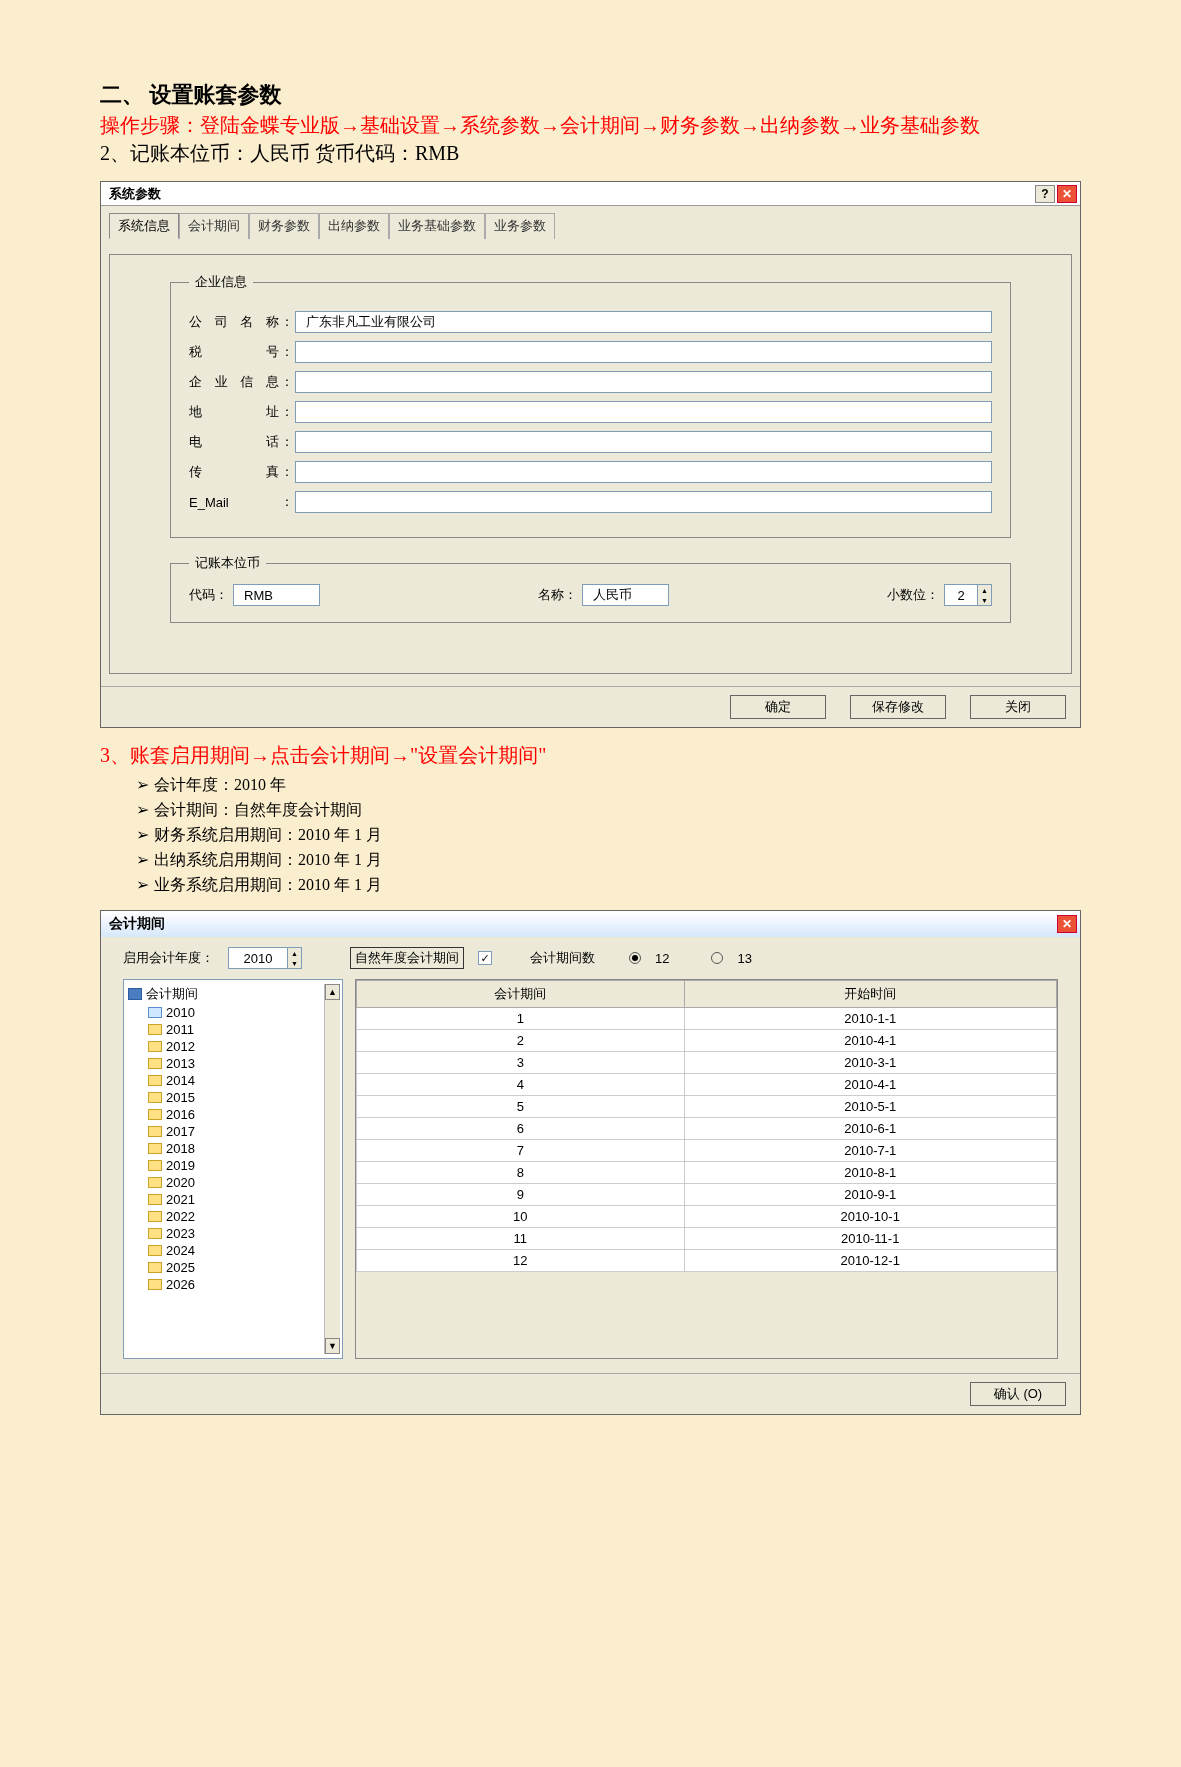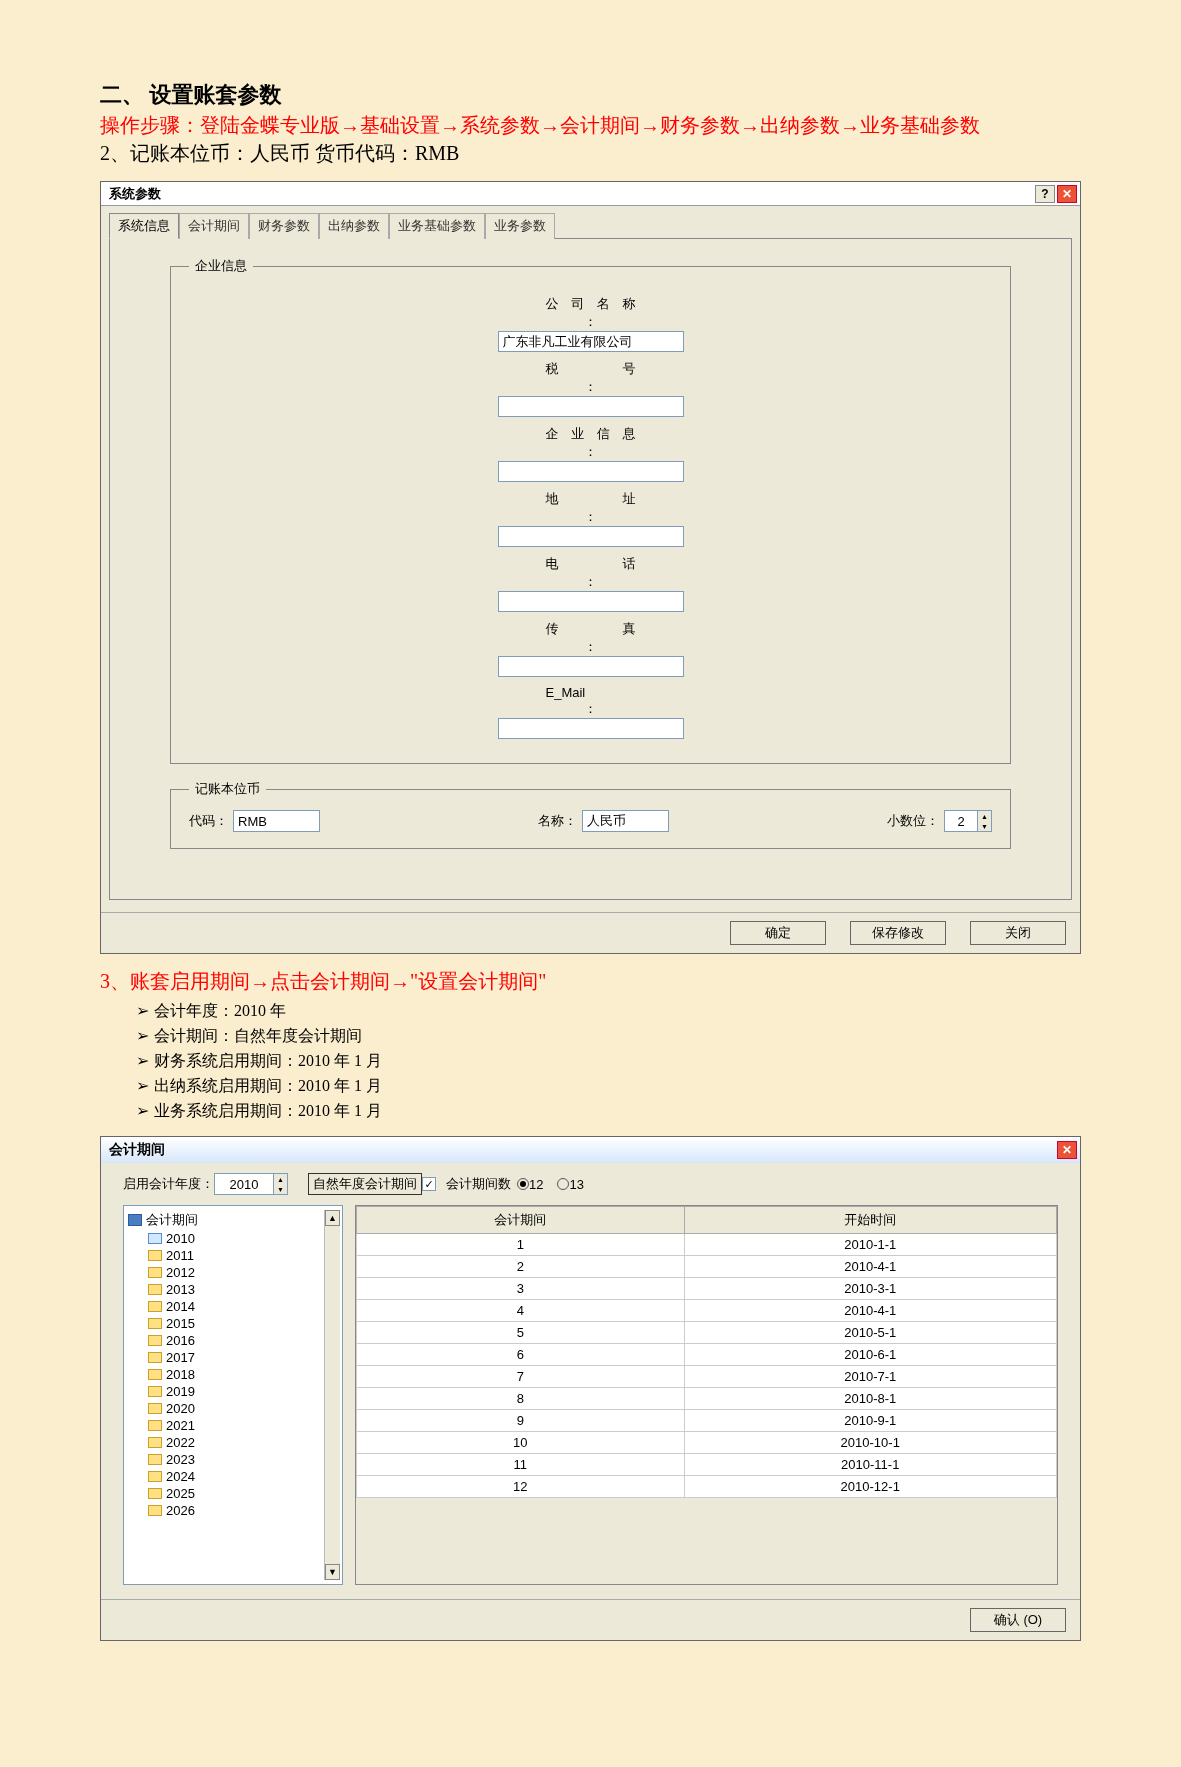--- a/index.html
+++ b/index.html
@@ -42,21 +42,21 @@
   .tbbtns { display: flex; gap: 2px; }
   .tbbtn {
     width: 20px; height: 18px;
     border: 1px solid #888;
     background: #ece9d8;
     display:flex; align-items:center; justify-content:center;
     font-size: 12px;
   }
   .tbbtn.close { background:#ec5336; border-color:#c03; color:#fff; font-weight:bold; }
   .dlgbody { padding: 6px 8px 12px 8px; }
-  .tabs { display:flex; gap:0; margin-bottom: 0; }
+  .tabs { display:flex; gap:0; margin-bottom: 16px; }
   .tab {
     padding: 3px 8px;
     border: 1px solid #888;
     border-bottom: none;
     background: #ece9d8;
     font-size: 13px;
     position: relative;
     top: 1px;
   }
   .tab.active { background: #ece9d8; border-bottom: 1px solid #ece9d8; z-index:2; }
@@ -69,36 +69,35 @@
   fieldset {
     border: 1px solid #888;
     margin: 0 0 16px 0;
     padding: 12px 18px 16px 18px;
   }
   fieldset legend { padding: 0 6px; font-size:13px; }
   .formrow {
     display:flex;
     align-items:center;
     margin: 8px 0;
-    flex-direction: column;
   }
   .formrow label {
     width: 90px;
     text-align: justify;
     text-align-last: justify;
     letter-spacing: 0;
     white-space: nowrap;
   }
   .formrow .colon { width: 16px; text-align:center; }
   .txt {
     flex: 1;
     height: 22px;
     border: 1px solid #7f9db9;
     background: #fff;
-    padding: 2px 4px;
+    padding: 2px 10px;
     font-size: 13px;
   }
   .curr-row { display:flex; align-items:center; gap: 12px; }
   .curr-row .grp { display:flex; align-items:center; gap:5px; }
   .curr-row .txt.sm { width: 87px; flex:none; }
   .spin {
     display:inline-flex; align-items:center;
     border:1px solid #7f9db9; background:#fff; height:22px;
   }
   .spin .val { width: 32px; text-align:center; }
@@ -127,21 +126,21 @@
   
   .titlebar2 {
     display:flex; align-items:center; justify-content:space-between;
     height: 26px;
     background: linear-gradient(#fff,#d6e7fb);
     padding: 0 3px 0 8px;
     font-weight:bold; font-size:14px;
   }
   .dlg2body { padding: 10px 22px 14px 22px; }
   .d2top {
-    display:flex; align-items:center; 
+    display:flex; align-items:center; gap: 14px;
     font-size:13px; margin-bottom: 10px;
   }
   .d2top .spin2 {
     display:inline-flex; align-items:center;
     border:1px solid #7f9db9; background:#fff; height:22px;
   }
   .d2top .spin2 .val { width:58px; text-align:center; }
   .d2top .spin2 .updown { display:flex; flex-direction:column; }
   .d2top .spin2 .updown div {
     width:14px; height:10px; border-left:1px solid #7f9db9;

